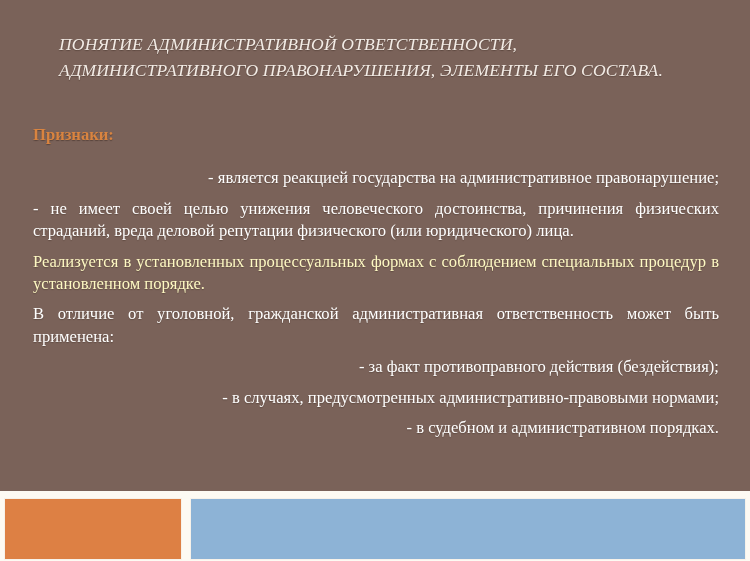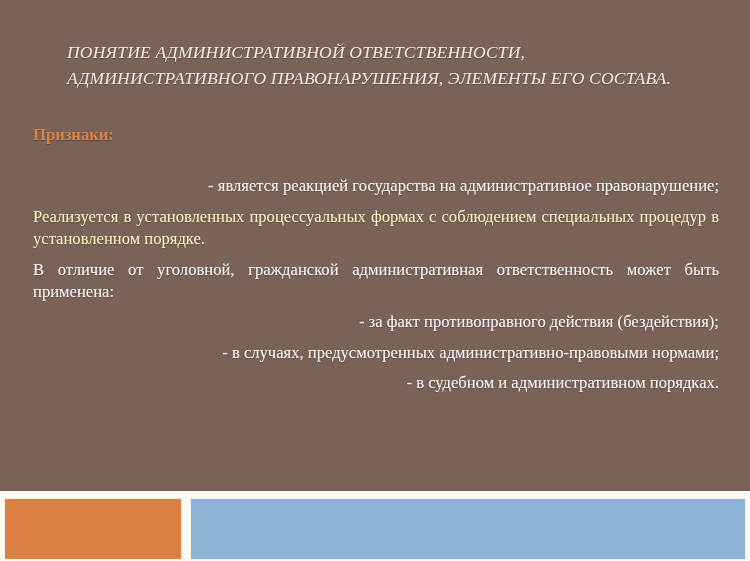--- a/index.html
+++ b/index.html
@@ -25,21 +25,21 @@
     width: 660px;
   }
   #slide-title {
     font-style: italic;
     font-size: 17.5px;
     line-height: 25.5px;
     color: #f3ece6;
     letter-spacing: 0.2px;
     text-transform: uppercase;
     text-shadow: 0 1px 1px rgba(40,25,18,0.35);
-    margin: 12px;
+    margin: 4px;
   }
   
   #body-block {
     position: absolute;
     left: 33px;
     top: 124px;
     width: 686px;
   }
   .para {
     color: #ffffff;
@@ -47,21 +47,21 @@
     line-height: 22.4px;
     text-align: justify;
     text-justify: inter-word;
     margin: 0 0 8px 0;
     text-shadow: 0 1px 1px rgba(40,25,18,0.30);
   }
   .para.heading {
     color: #d98440;
     font-weight: bold;
     text-align: left;
-    margin-bottom: 29px;
+    margin-bottom: 21px;
     text-shadow: 0 1px 1px rgba(40,25,18,0.40);
   }
   .para.accent {
     color: #fef9c3;
     text-shadow: 0 1px 1px rgba(40,25,18,0.30);
   }
   .para.nojustify {
     text-align: right;
   }
   
@@ -100,20 +100,21 @@
     <div id="slide-title">ПОНЯТИЕ АДМИНИСТРАТИВНОЙ ОТВЕТСТВЕННОСТИ, АДМИНИСТРАТИВНОГО ПРАВОНАРУШЕНИЯ, ЭЛЕМЕНТЫ ЕГО СОСТАВА.</div>
   </div>
 
   <div id="body-block">
 
     <p class="para heading">Признаки:</p>
 
     <p class="para nojustify">- является реакцией государства на административное правонарушение;</p>
 
 
+    <p class="para">- не имеет своей целью унижения человеческого достоинства, причинения физических страданий, вреда деловой репутации физического (или юридического) лица.</p>
 
     <p class="para accent">Реализуется в установленных процессуальных формах с соблюдением специальных процедур в установленном порядке.</p>
 
     <p class="para">В отличие от уголовной, гражданской административная ответственность может быть применена:</p>
 
     <p class="para nojustify">- за факт противоправного действия (бездействия);</p>
 
     <p class="para nojustify">- в случаях, предусмотренных административно-правовыми нормами;</p>
 
     <p class="para nojustify">- в судебном и административном порядках.</p>

